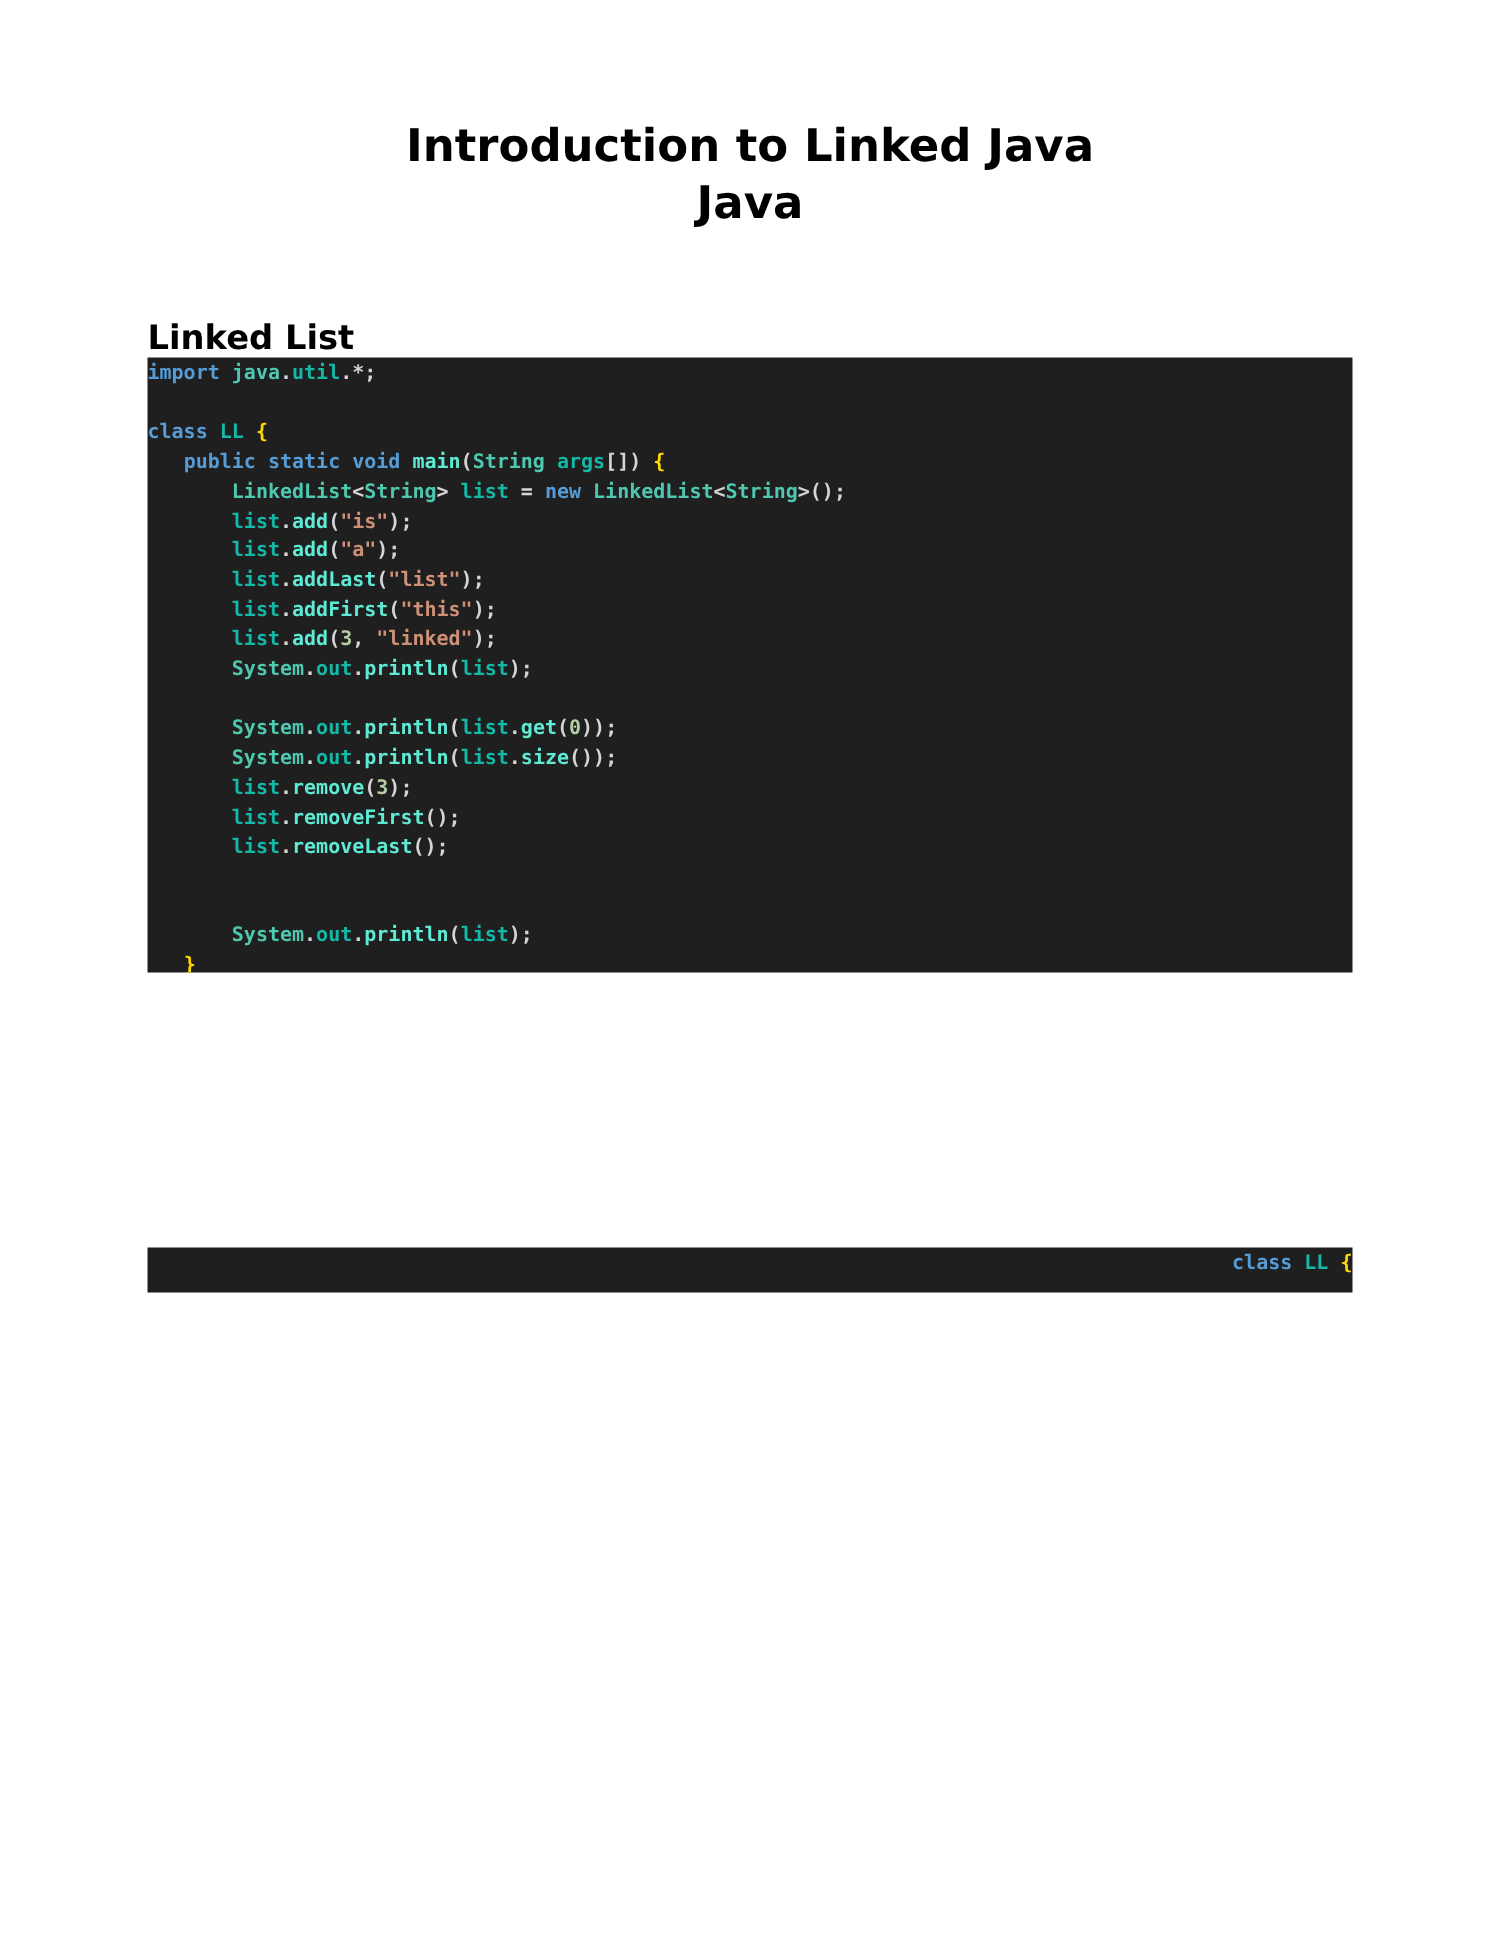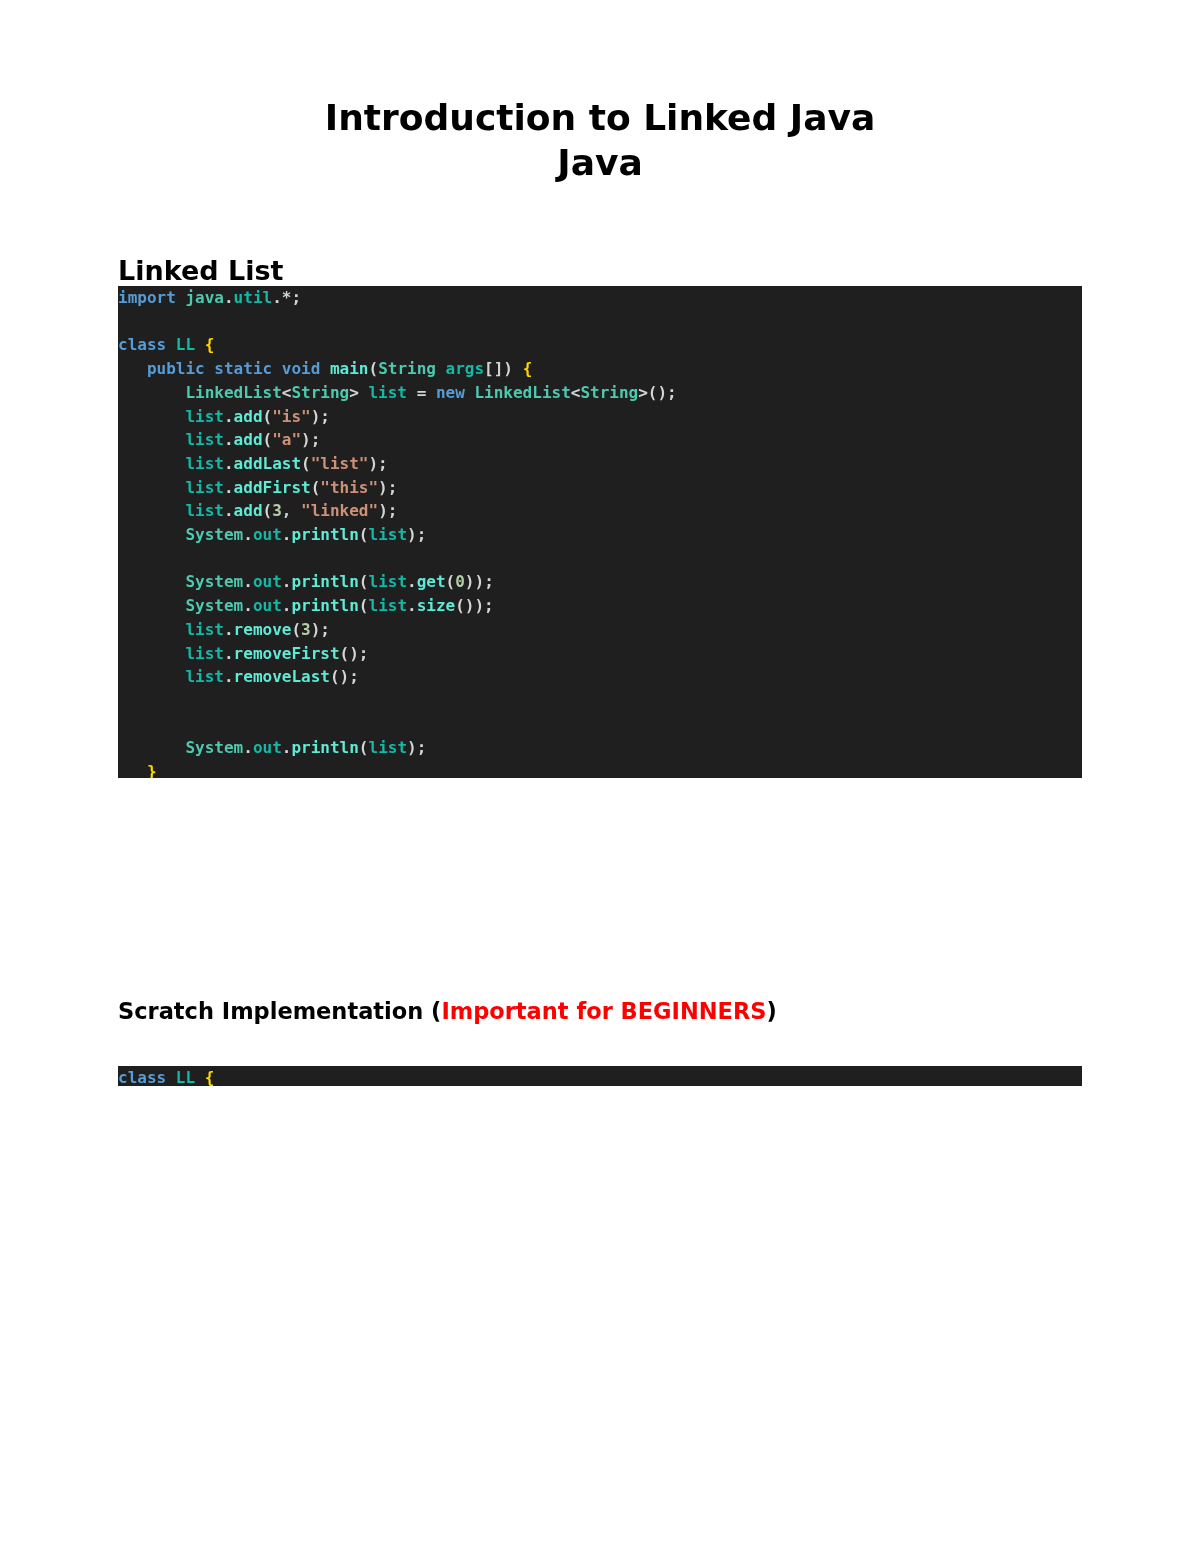--- a/index.html
+++ b/index.html
@@ -39,21 +39,21 @@
     color: #e6e6e6;
     font-family: "DejaVu Sans Mono", "Menlo", "Consolas", monospace;
     font-size: 16px;
     line-height: 23.7px;
     padding: 0;
     white-space: pre;
     overflow: hidden;
     font-weight: 600;
   }
   .cb1 { height: 492px; margin-bottom: 220px; }
-  .cb2 { height: 20px; }
+  .cb2 { height: 36px; text-align: right; }
 
   
   .ky { color: #569cd6; margin-top: 28px; }      
   .pkg { color: #4ec9b0; }     
   .id  { color: #14b8a6; }     
   .fn  { color: #5eead4; }     
   .str { color: #ce9178; }     
   .num { color: #b5cea8; }     
   .pn  { color: #d4d4d4; }     
   .br  { color: #ffd700; }     
@@ -89,19 +89,16 @@
 <span class="pn">       </span><span class="pkg">System</span><span class="pn">.</span><span class="id">out</span><span class="pn">.</span><span class="fn">println</span><span class="pn">(</span><span class="id">list</span><span class="pn">.</span><span class="fn">size</span><span class="pn">());</span>
 <span class="pn">       </span><span class="id">list</span><span class="pn">.</span><span class="fn">remove</span><span class="pn">(</span><span class="num">3</span><span class="pn">);</span>
 <span class="pn">       </span><span class="id">list</span><span class="pn">.</span><span class="fn">removeFirst</span><span class="pn">();</span>
 <span class="pn">       </span><span class="id">list</span><span class="pn">.</span><span class="fn">removeLast</span><span class="pn">();</span>
 
 
 <span class="pn">       </span><span class="pkg">System</span><span class="pn">.</span><span class="id">out</span><span class="pn">.</span><span class="fn">println</span><span class="pn">(</span><span class="id">list</span><span class="pn">);</span>
 <span class="pn">   </span><span class="br">}</span>
 </div>
 
-  <div class="sub-heading">
-    <span>Scratch Implementation (</span><span class="red">Important for BEGINNERS</span><span>)</span>
-  </div>
 
   <div class="code-block cb2"><span class="ky">class</span><span class="pn"> </span><span class="id">LL</span><span class="pn"> </span><span class="br">{</span></div>
 
 </div>
 
 </body></html>

